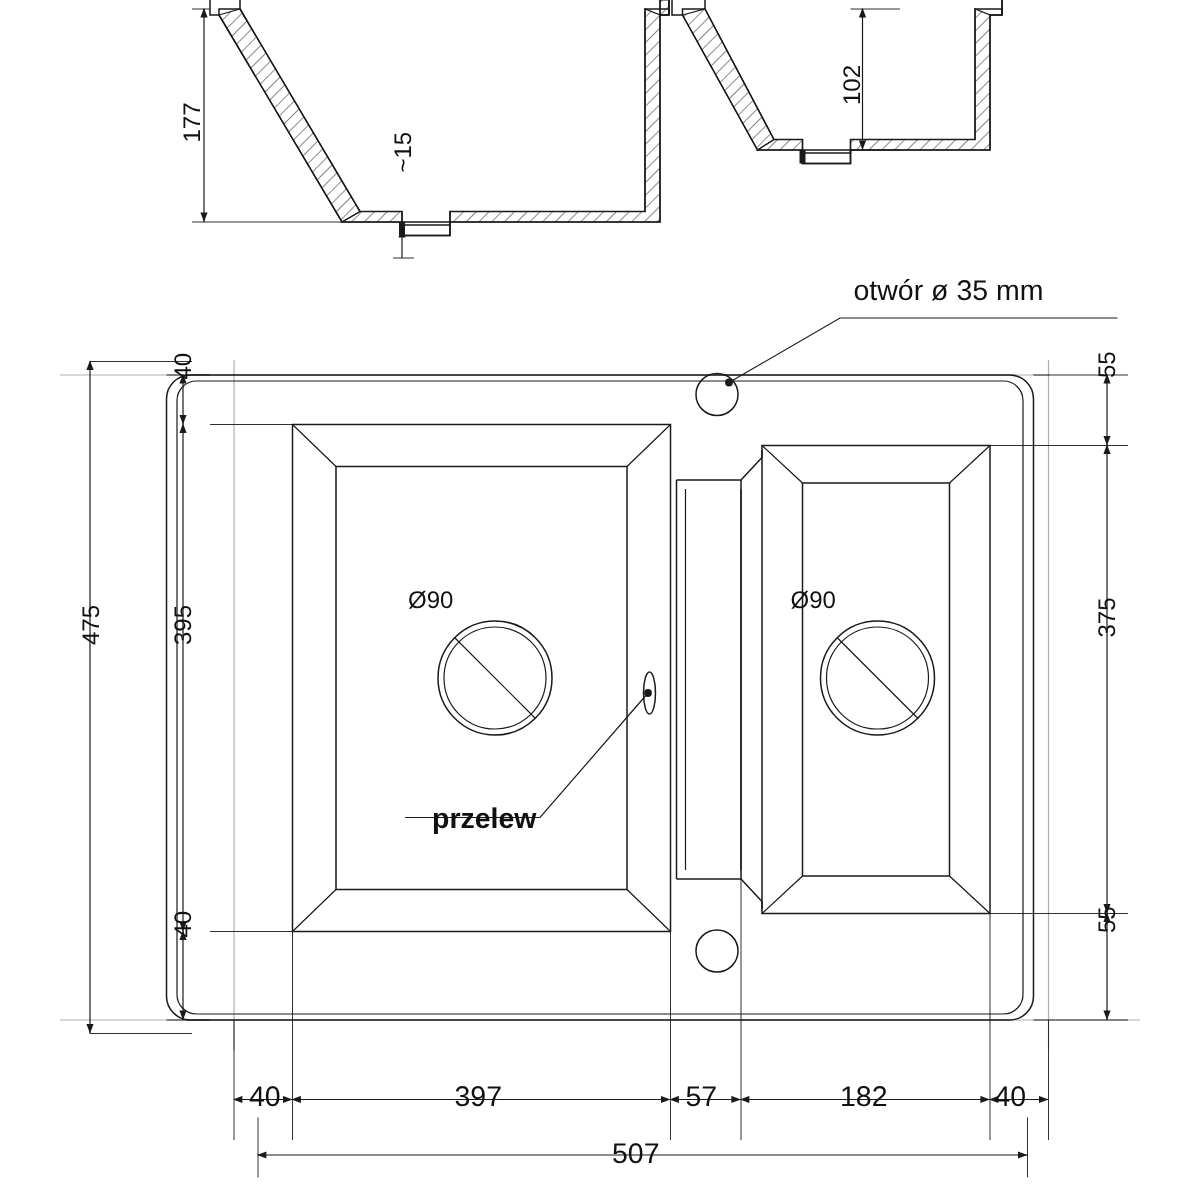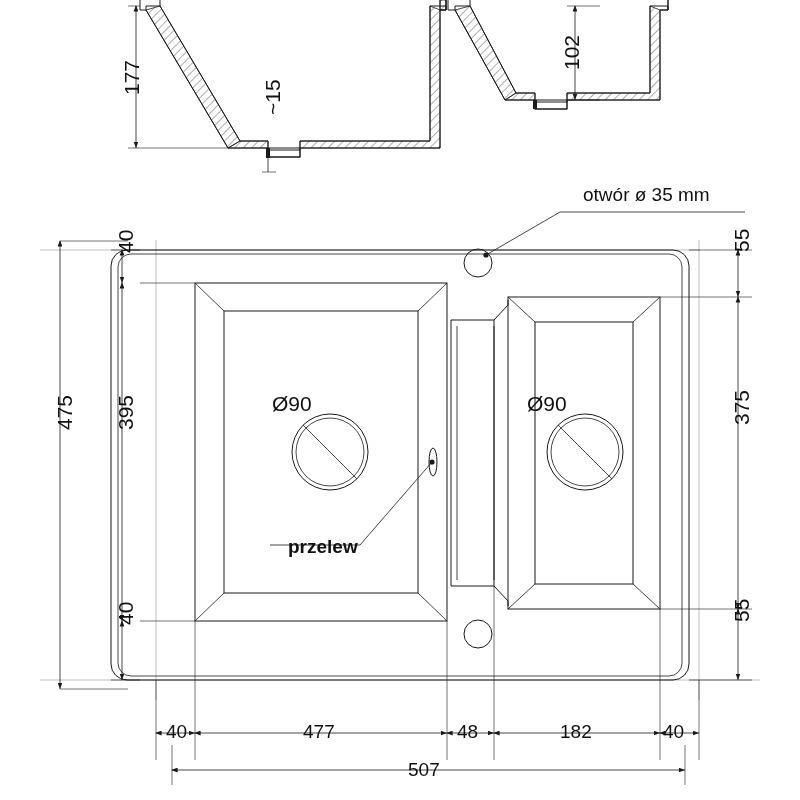--- a/index.html
+++ b/index.html
@@ -46,21 +46,21 @@
     stroke-width: 0.6;
     fill: none;
   }
   .solidfill {
     fill: #1a1a1a;
     stroke: none;
   }
   .lbl {
     position: absolute;
     font-family: "Liberation Sans", sans-serif;
-    font-size: 21px;
+    font-size: 16px;
     color: #111111;
     white-space: nowrap;
     line-height: 1;
   }
   .lbl.big { font-size: 19px; }
   .rot90 {
     transform: rotate(-90deg);
     transform-origin: left top;
   }
 </style>
@@ -215,21 +215,21 @@
   </div>
 
   <div class="lbl" style="left:561px; top:70px;">
     <span class="rot90" style="position:absolute; left:0; top:0;">102</span>
   </div>
 
   <div class="lbl" style="left:262px; top:115px;">
     <span class="rot90" style="position:absolute; left:0; top:0;">~15</span>
   </div>
 
-  <div class="lbl big" style="left:583px; top:185px;text-align:right;">otwór ø 35 mm</div>
+  <div class="lbl big" style="left:569px; top:185px;text-align:right;">otwór ø 35 mm</div>
 
   <div class="lbl big" style="left:288px; top:537px;font-weight:bold;">przelew</div>
 
   <div class="lbl" style="left:272px; top:393px;">Ø90</div>
 
   <div class="lbl" style="left:527px; top:393px;">Ø90</div>
 
   <div class="lbl" style="left:115px; top:253px;">
     <span class="rot90" style="position:absolute; left:0; top:0;">40</span>
   </div>
@@ -253,23 +253,23 @@
   <div class="lbl" style="left:731px; top:425px;">
     <span class="rot90" style="position:absolute; left:0; top:0;">375</span>
   </div>
 
   <div class="lbl" style="left:731px; top:622px;">
     <span class="rot90" style="position:absolute; left:0; top:0;">55</span>
   </div>
 
   <div class="lbl big" style="left:166px; top:722px;">40</div>
 
-  <div class="lbl big" style="left:303px; top:722px;">477</div>
-
-  <div class="lbl big" style="left:457px; top:722px;">48</div>
+  <div class="lbl big" style="left:303px; top:722px;">397</div>
+
+  <div class="lbl big" style="left:457px; top:722px;">57</div>
 
   <div class="lbl big" style="left:560px; top:722px;text-align:right;">182</div>
 
   <div class="lbl big" style="left:663px; top:722px;">40</div>
 
   <div class="lbl big" style="left:408px; top:760px;">507</div>
 
 </div>
 
 </body></html>

